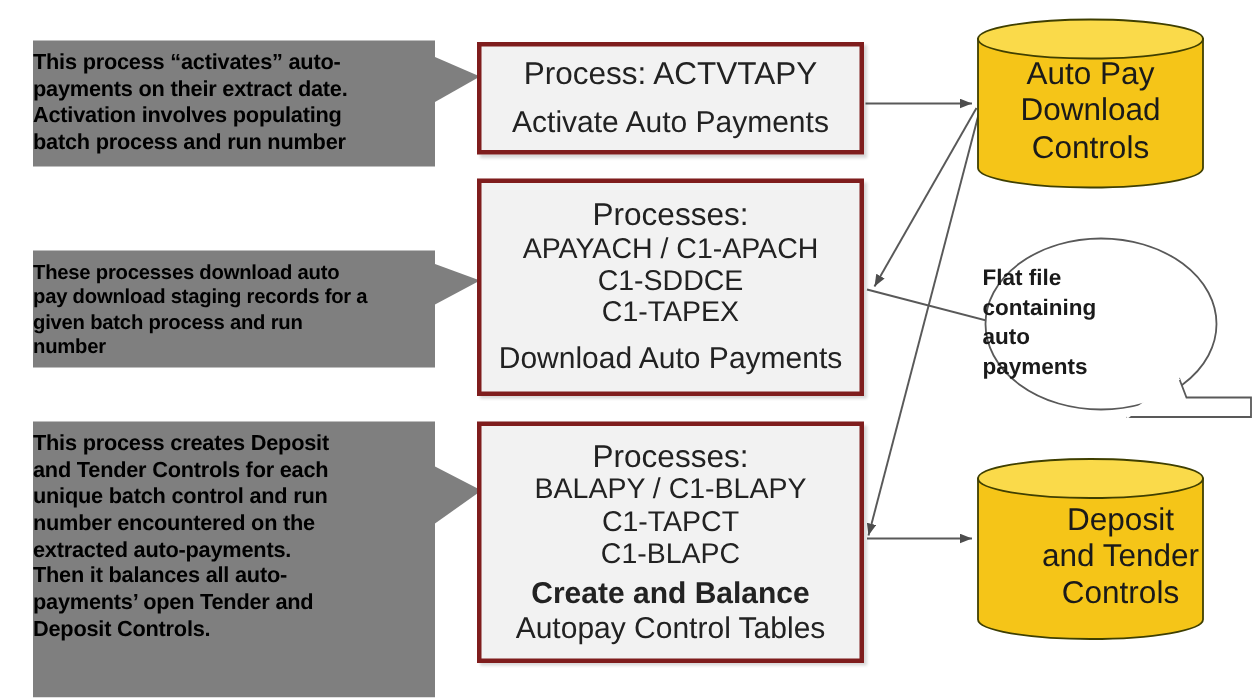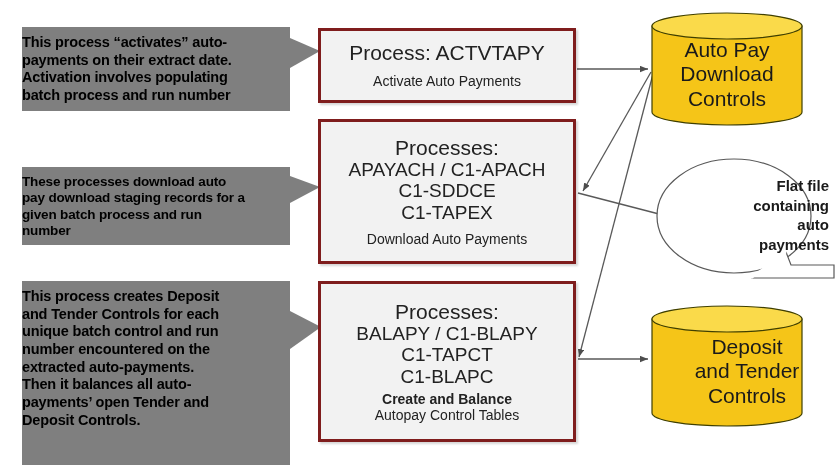--- a/index.html
+++ b/index.html
@@ -62,21 +62,21 @@
     text-align: center;
     line-height: 1.12;
   }
   .procbox .big {
     font-size: 21px;
   }
   .procbox .mid {
     font-size: 19px;
   }
   .procbox .small {
-    font-size: 14px;
+    font-size: 20px;
   }
 
   
   .cyl {
     position: absolute;
   }
   .cyl svg {
     position: absolute;
     left: 0;
     top: 0;
@@ -100,21 +100,21 @@
   .flatfile svg {
     position: absolute;
     left: 0;
     top: 0;
     overflow: visible;
   }
   .flatfile .ff-label {
     position: absolute;
     left: 0;
     right: 0;
-    text-align: right;
+    text-align: left;
     color: #1a1a1a;
     font-size: 15px;
     font-weight: bold;
     line-height: 1.3;
     z-index: 2;
   }
 </style>
 </head>
 <body>
 

